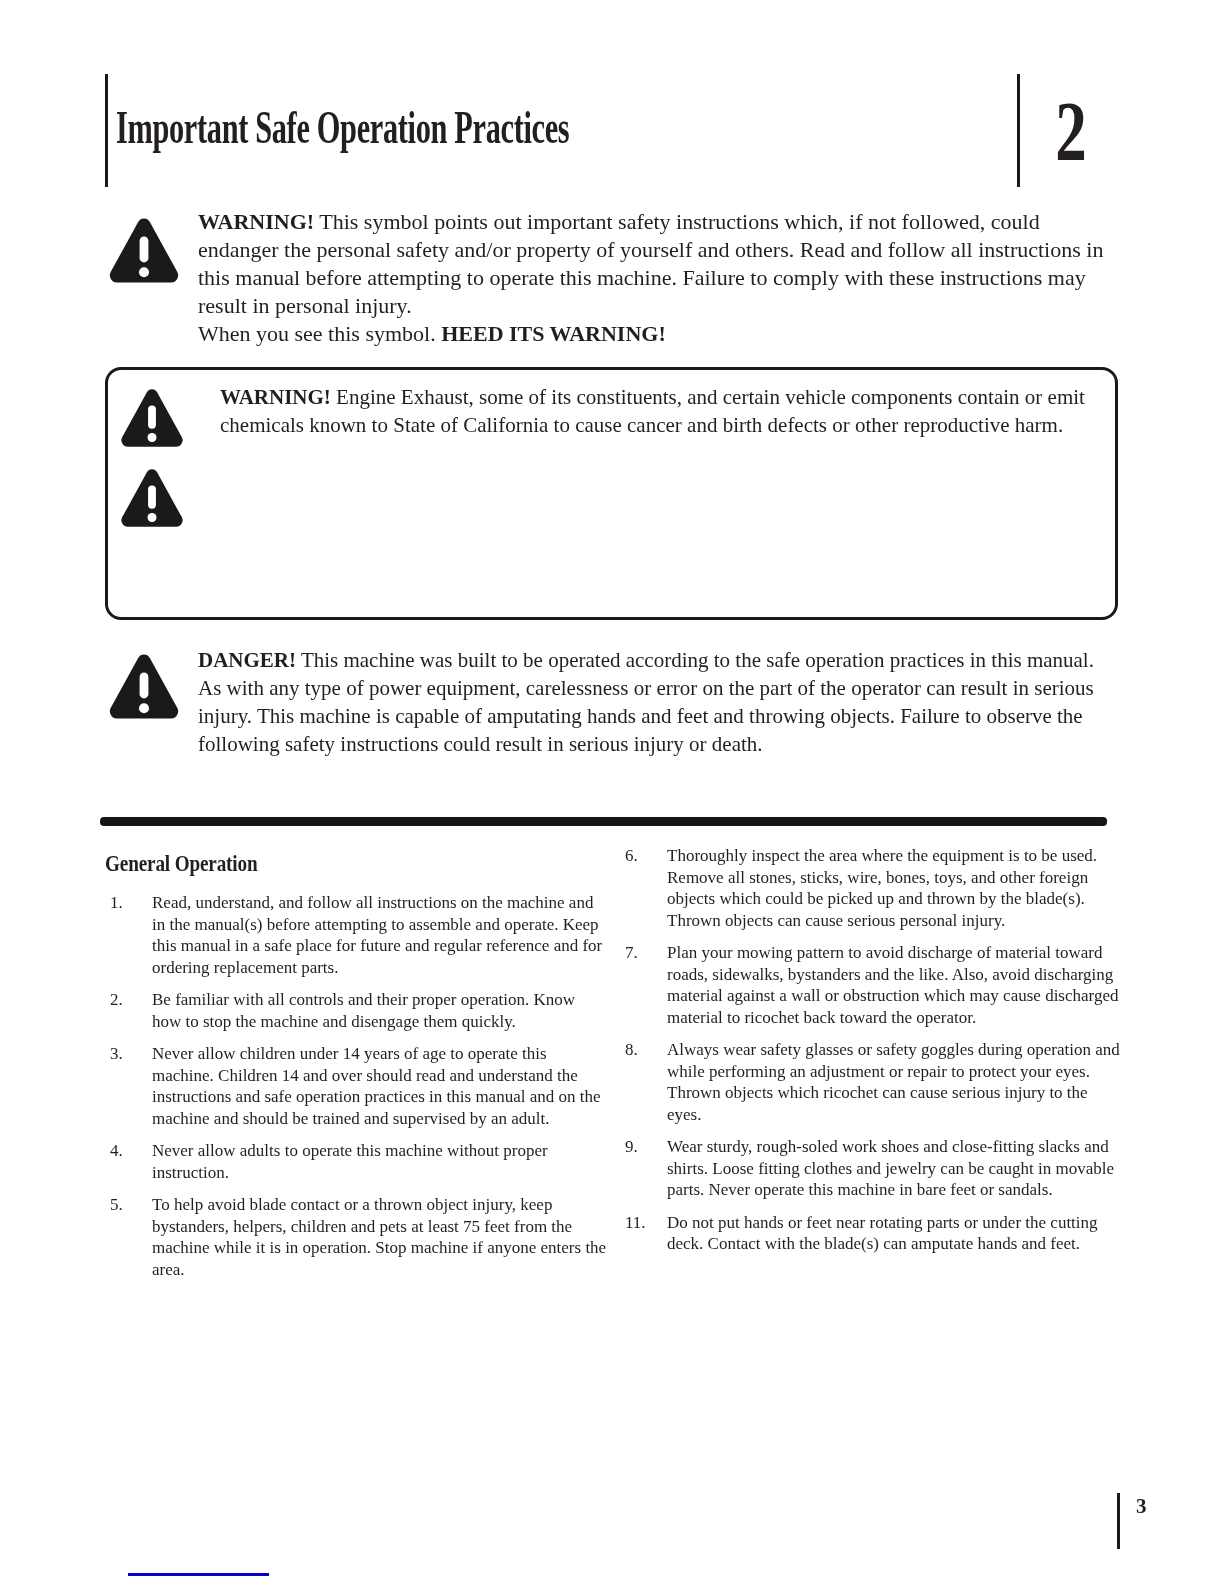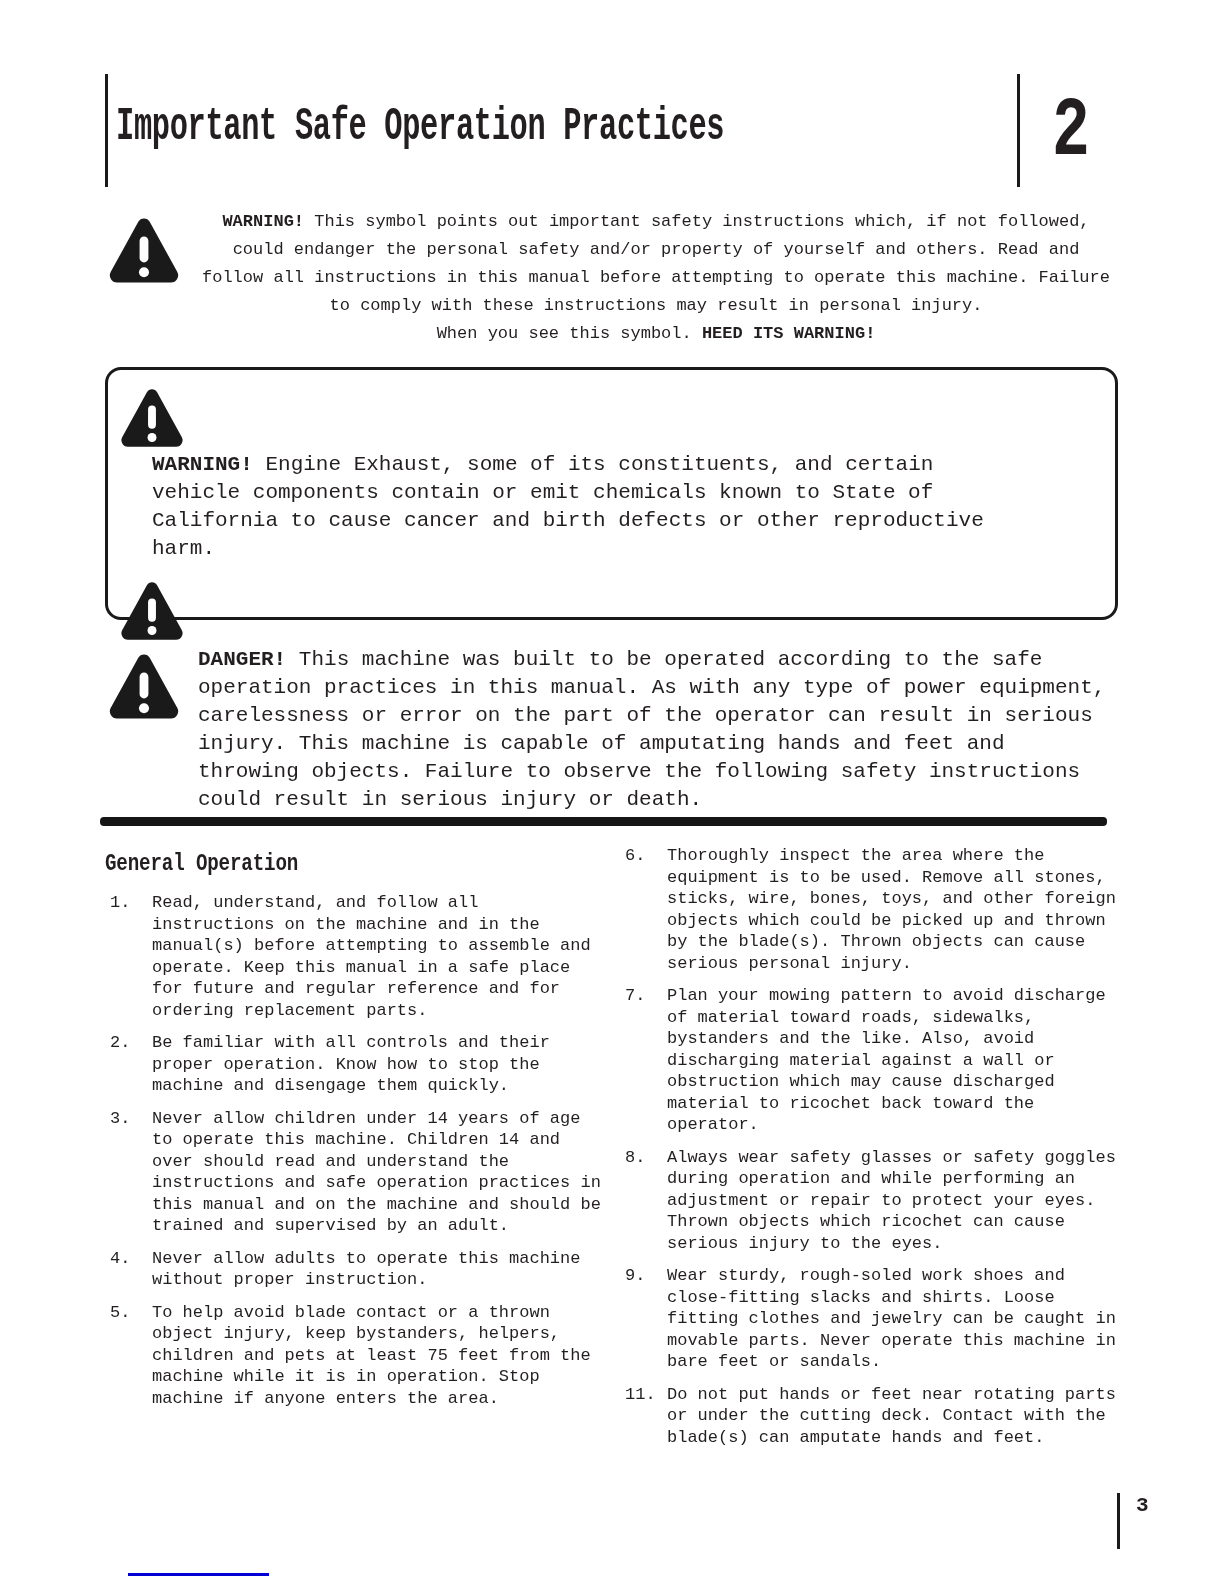--- a/index.html
+++ b/index.html
@@ -1,53 +1,53 @@
 <!DOCTYPE html>
 <html><head>
 <meta charset="utf-8">
 <style>
   * { margin:0; padding:0; box-sizing:border-box; }
   html,body { background:#e8e8e8; }
   .page {
     position:relative; width:1224px; height:1584px; margin:0 auto;
     background:#ffffff; color:#231f20;
-    font-family:Liberation Mono, monospace; overflow:hidden;
+    font-family:Liberation Serif, serif; overflow:hidden;
   }
   
   .rule-v { position:absolute; width:3px; background:#1a1a1a; }
   .header-rule-left  { left:105px; top:74px; height:113px; }
   .header-rule-right { left:1017px; top:74px; height:113px; }
   .page-title {
     position:absolute; left:116px; top:101px;
     font-size:46px; font-weight:bold; white-space:nowrap;
     transform:scaleX(.66); transform-origin:left top; letter-spacing:-.5px;
   }
   .chapter-num {
     position:absolute; left:1022px; top:78px; width:98px; height:106px;
     display:flex; align-items:center; justify-content:center;
     font-size:84px; font-weight:bold; transform:scaleX(.75);
   }
   
   .tri svg { display:block; }
   
   .intro-block { position:absolute; left:106px; top:208px; display:flex; }
   .intro-block .tri { flex:0 0 76px; padding-top:8px; }
-  .intro-text { margin-left:16px; width:916px; font-size:17px; line-height:28px;text-align:center; }
+  .intro-text { margin-left:16px; width:916px; font-size:22px; line-height:28px; }
   .blk { font-weight:bold; }
   
   .prop-box {
     position:absolute; left:105px; top:367px; width:1013px; height:253px;
     border:3px solid #1a1a1a; border-radius:16px;
   }
   .prop-title-wrap { text-align:center; margin-top:10px; }
   .prop-title {
     display:inline-block; font-size:26px; font-weight:bold;
     transform:scaleX(.95); letter-spacing:-.2px;
   }
-  .prop-row { display:flex; margin:13px 12px 0 10px;flex-direction:column; }
+  .prop-row { display:flex; margin:13px 12px 0 10px; }
   .prop-row .tri { flex:0 0 68px; padding-top:4px; }
   .prop-row p { margin-left:34px; width:868px; font-size:21px; line-height:28px; }
   .prop-row i { font-style:italic; }
   
   .danger-block { position:absolute; left:106px; top:646px; display:flex; }
   .danger-block .tri { flex:0 0 76px; padding-top:6px; }
   .danger-text { margin-left:16px; width:912px; font-size:21px; line-height:28px; }
   
   .divider { position:absolute; left:100px; top:817px; width:1007px; height:9px;
              background:#151515; border-radius:4px; }

